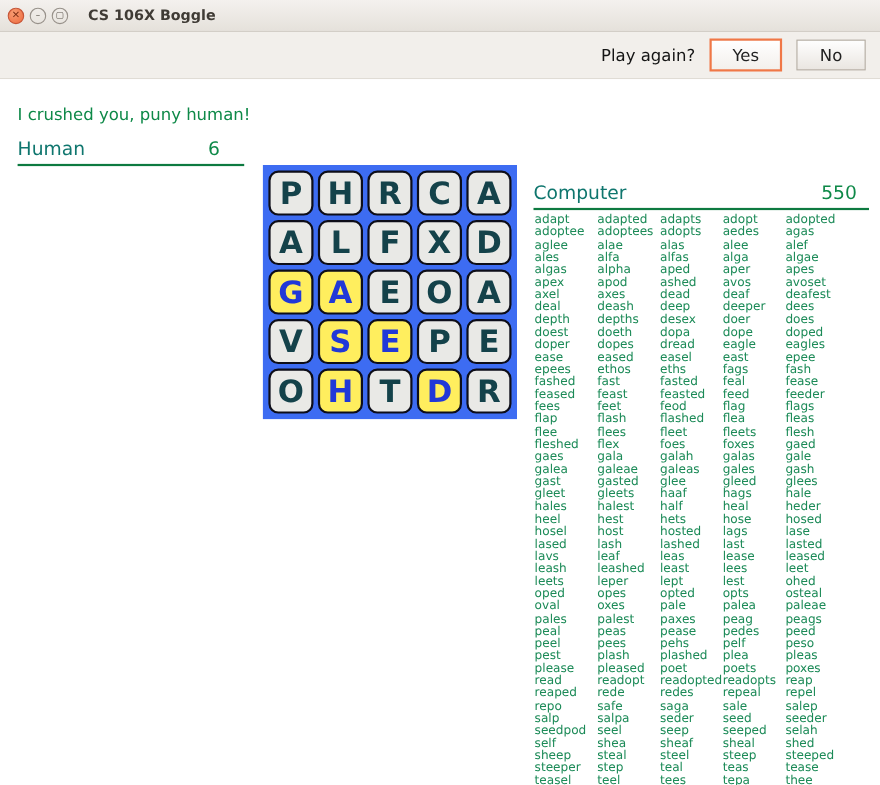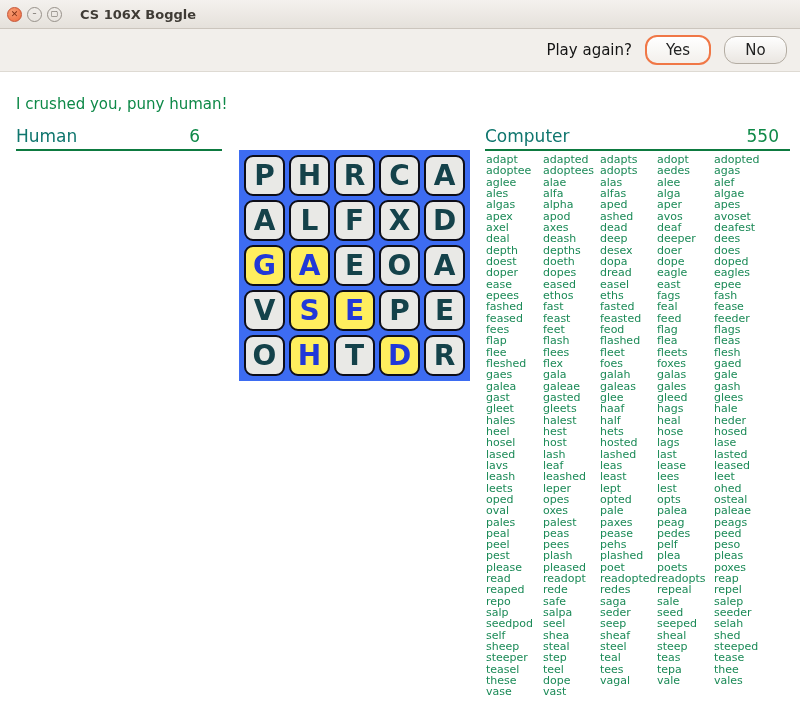--- a/index.html
+++ b/index.html
@@ -18,39 +18,39 @@
                 border:1px solid #c65436; color:#7b2d14; font-size:9px; }
   .wtitle { margin-left:13px; font-size:13px; font-weight:bold; color:#3f3b35; }
 
   
   .toolbar { height:43px; background:#f2efeb; border-bottom:1px solid #dedad3;
              display:flex; align-items:center; justify-content:flex-end;
              padding-right:13px; gap:13px; }
   .prompt-label { font-size:15px; color:#141414; }
   .btn { font-family:"DejaVu Sans", sans-serif; font-size:15px; color:#222;
          background:linear-gradient(#fefefe,#eae6e1); border:1px solid #b3aca2;
-         border-radius:12px; cursor:pointer; }
+         border-radius:0; cursor:pointer; }
   .btn.yes { width:66px; height:30px; border:2px solid var(--focus-orange);
              background:linear-gradient(#ffffff,#f3f0ec); }
   .btn.no  { width:63px; height:28px; }
 
   
   .content { position:relative; height:642px; background:#fff; }
   .message { position:absolute; left:16px; top:23px; font-size:15px;
              color:var(--green-heading); }
 
   .section { position:absolute; top:55px; }
   .section.human    { left:16px;  width:206px; }
   .section.computer { left:485px; width:305px; }
   .hdr { display:flex; justify-content:space-between; align-items:flex-end;
          border-bottom:2px solid var(--green-line); padding-bottom:3px; }
   .hdr .title { font-size:17px; color:#0f766e; line-height:19px; }
   .hdr .score { font-size:17px; color:var(--green-heading); line-height:19px; }
   .section.human    .hdr .score { margin-right:22px; }
-  .section.computer .hdr .score { margin-right:11px; }
+  .section.computer .hdr .score { margin-right:11px;margin-top:40px; }
 
   .words { display:grid; margin-top:3px; font-size:11px; line-height:11.33px;
            color:var(--green-words); white-space:nowrap; }
   .section.human    .words { grid-template-columns:repeat(3,57px); margin-left:2px; }
   .section.computer .words { grid-template-columns:repeat(5,57px); margin-left:1px; }
   .word { overflow:visible; }
 
   
   .board { position:absolute; left:239px; top:78px; background:var(--board-blue);
            padding:5px; display:grid; grid-template-columns:repeat(5,41px);

